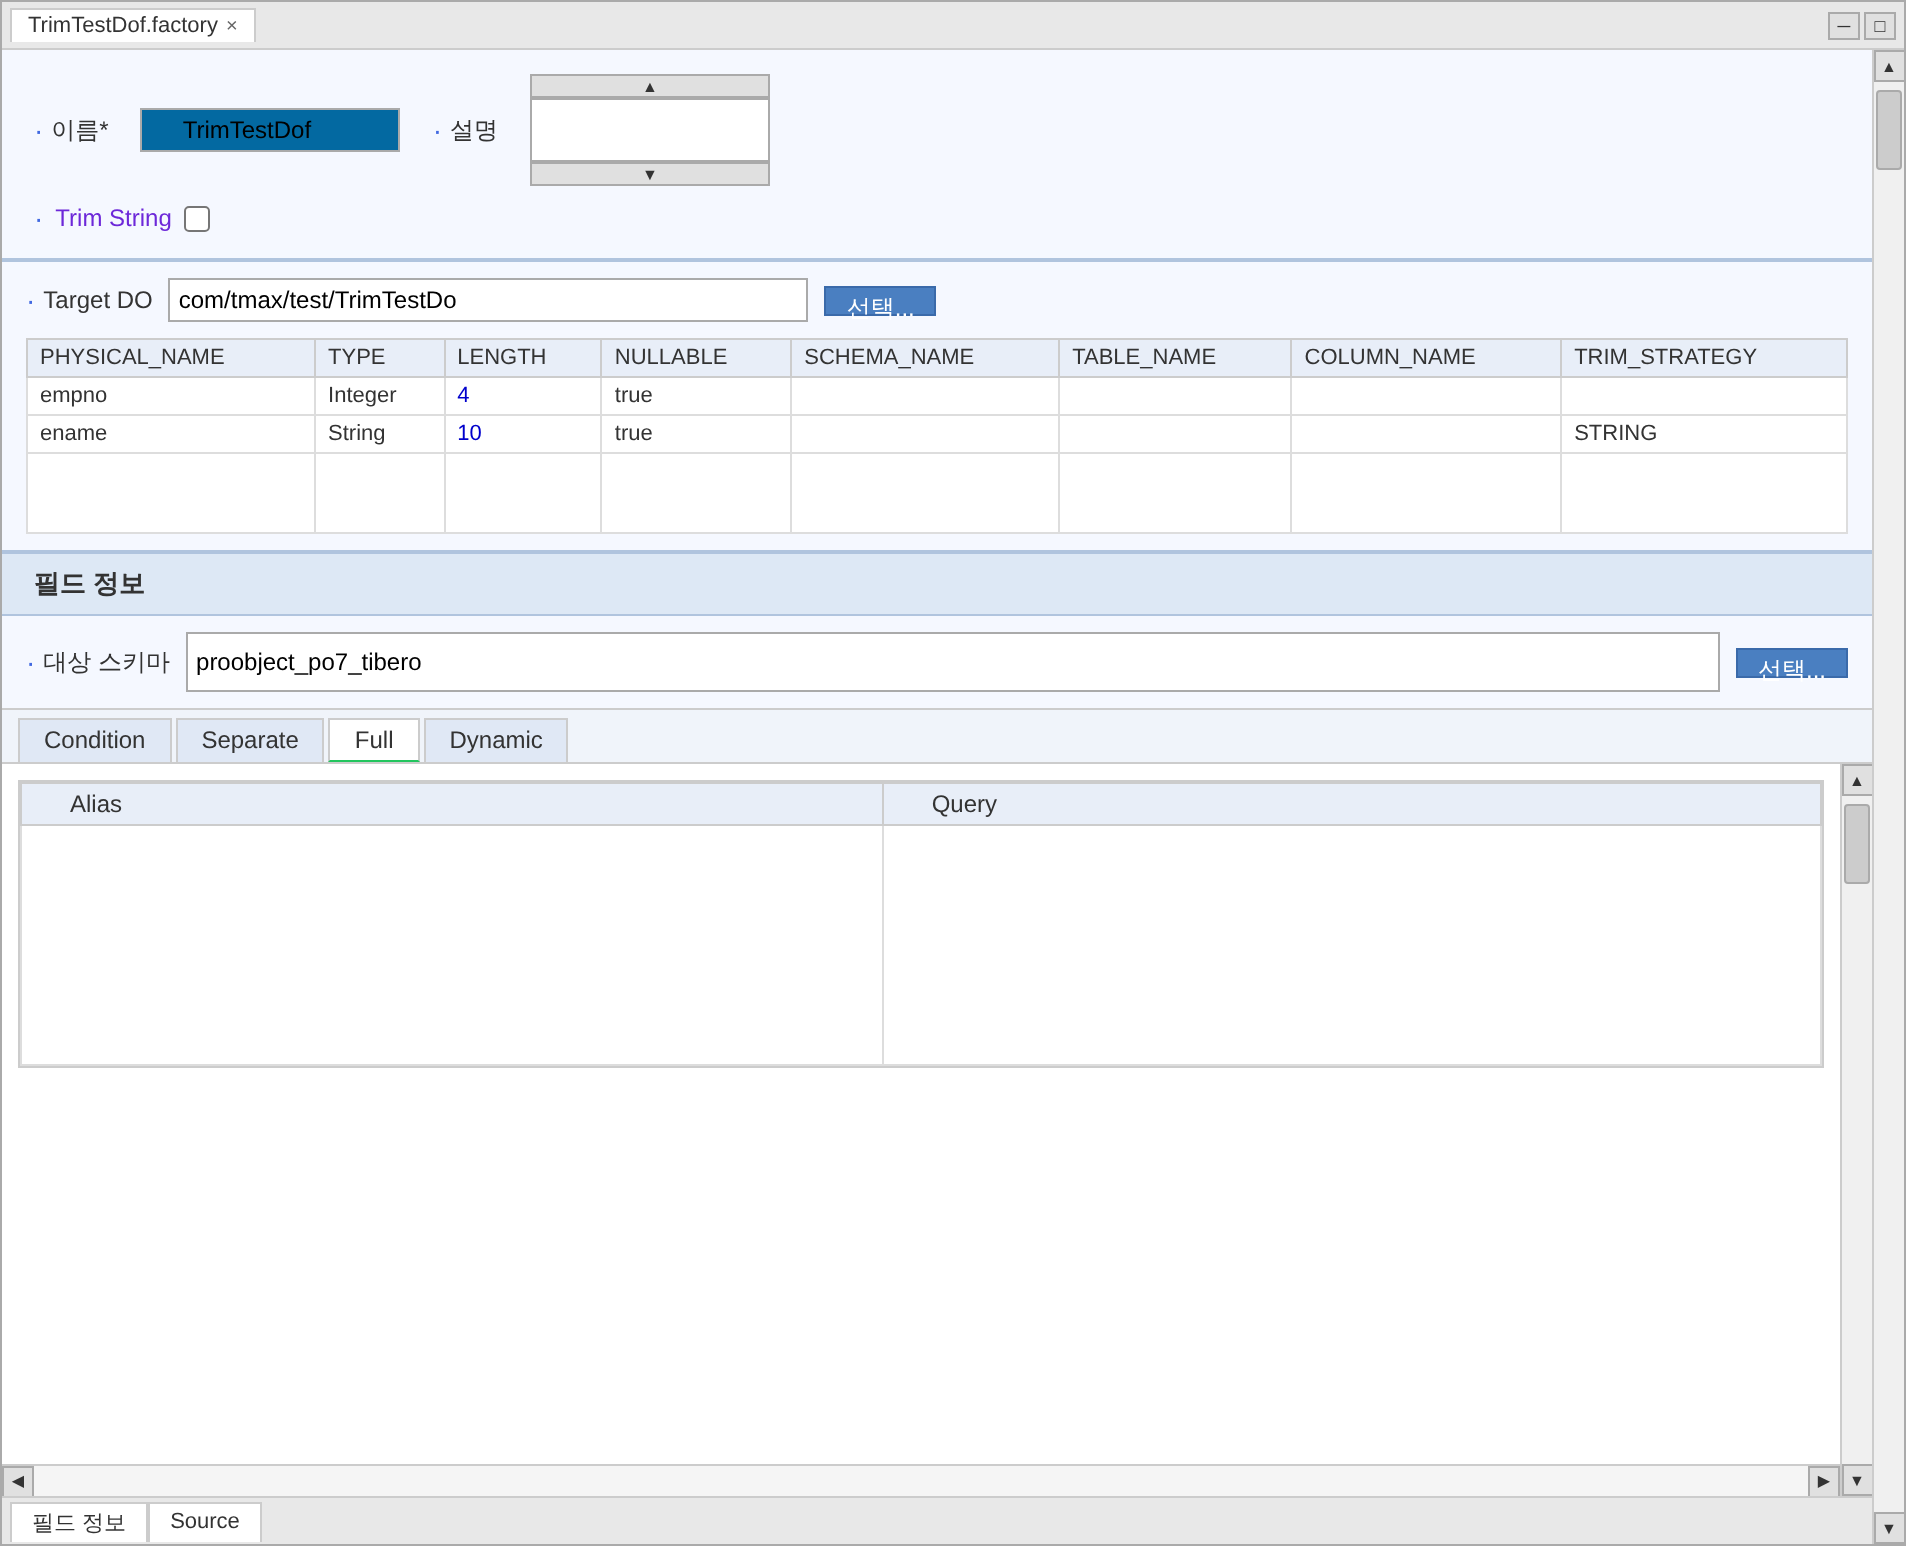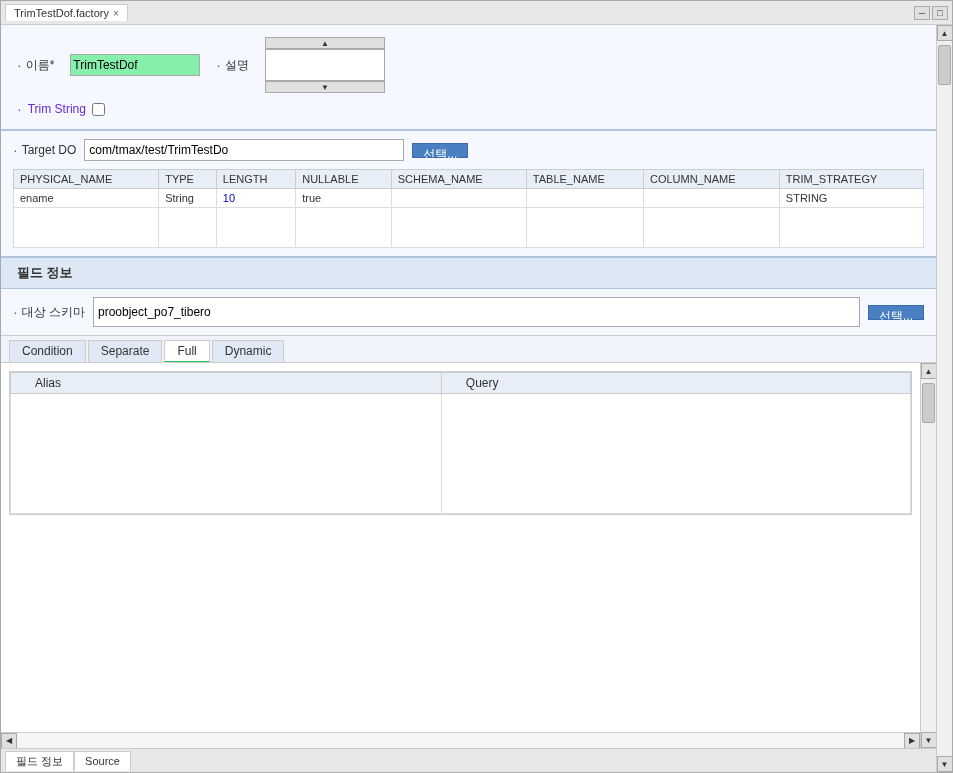--- a/index.html
+++ b/index.html
@@ -141,23 +141,23 @@
       display: flex;
       align-items: center;
       gap: 4px;
     }
     .form-label .dot {
       color: #4169e1;
       font-size: 14px;
     }
     .form-input {
       border: 1px solid #aaa;
-      padding: 2px 2px;
-      font-size: 12px;
-      background: #86efac;
+      padding: 2px 20px;
+      font-size: 12px;
+      background: #0369a1;
       height: 22px;
     }
     .textarea-wrapper {
       position: relative;
       display: flex;
       flex-direction: column;
     }
     .textarea-field {
       border: 1px solid #aaa;
       background: #fff;
@@ -474,20 +474,30 @@
                 <th>TYPE</th>
                 <th>LENGTH</th>
                 <th>NULLABLE</th>
                 <th>SCHEMA_NAME</th>
                 <th>TABLE_NAME</th>
                 <th>COLUMN_NAME</th>
                 <th>TRIM_STRATEGY</th>
               </tr>
             </thead>
             <tbody>
+              <tr>
+                <td>empno</td>
+                <td>Integer</td>
+                <td class="blue">4</td>
+                <td>true</td>
+                <td></td>
+                <td></td>
+                <td></td>
+                <td></td>
+              </tr>
               <tr>
                 <td>ename</td>
                 <td>String</td>
                 <td class="blue">10</td>
                 <td>true</td>
                 <td></td>
                 <td></td>
                 <td></td>
                 <td>STRING</td>
               </tr>

